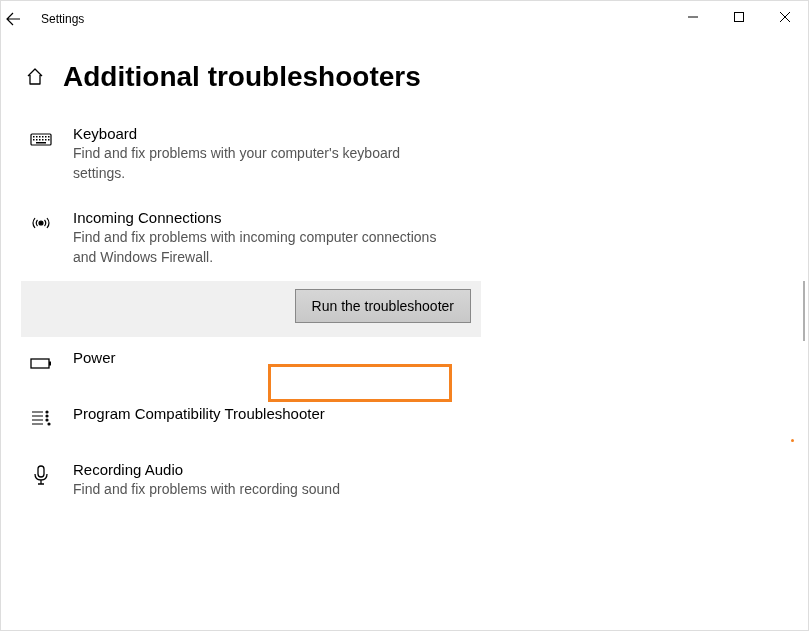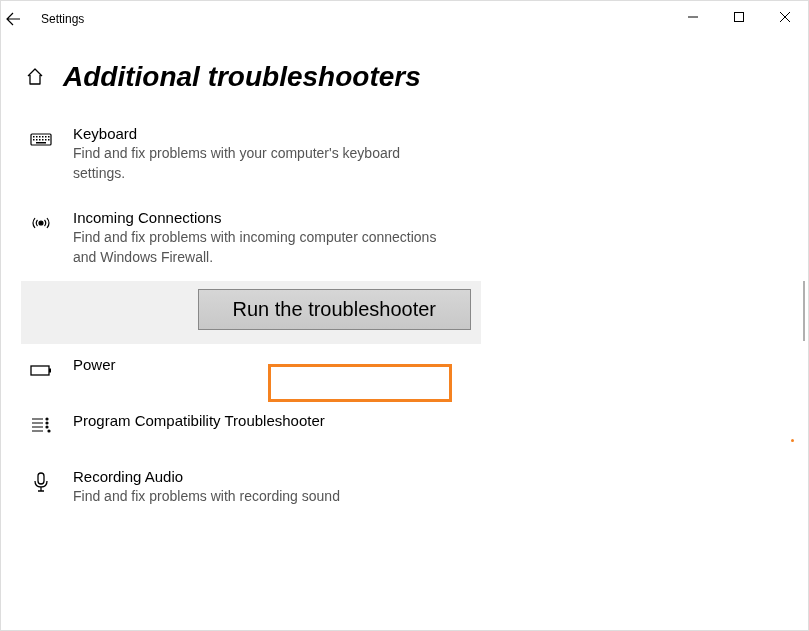--- a/index.html
+++ b/index.html
@@ -59,21 +59,20 @@
     }
     .header .home-icon {
       margin-right: 18px;
       display: flex;
       align-items: center;
     }
     .header h1 {
       font-size: 28px;
       font-weight: 600;
       color: #000;
-      font-style: italic;
     }
     .content {
       padding: 0 20px;
       position: relative;
     }
     .troubleshooter-item {
       display: flex;
       padding: 12px 8px 14px 8px;
       max-width: 460px;
       cursor: pointer;
@@ -110,22 +109,22 @@
       background: #f0f0f0;
       padding: 8px 8px 14px 8px;
       display: flex;
       justify-content: flex-end;
       padding-right: 10px;
     }
     .run-btn {
       background: #ccc;
       background: linear-gradient(#d6d6d6, #c8c8c8);
       border: 1px solid #888;
-      padding: 8px 34px;
-      font-size: 20px;
+      padding: 8px 16px;
+      font-size: 14px;
       cursor: pointer;
       font-family: inherit;
     }
     .highlight-box {
       position: absolute;
       border: 3px solid #f58220;
       pointer-events: none;
     }
     .scroll-indicator {
       position: absolute;

